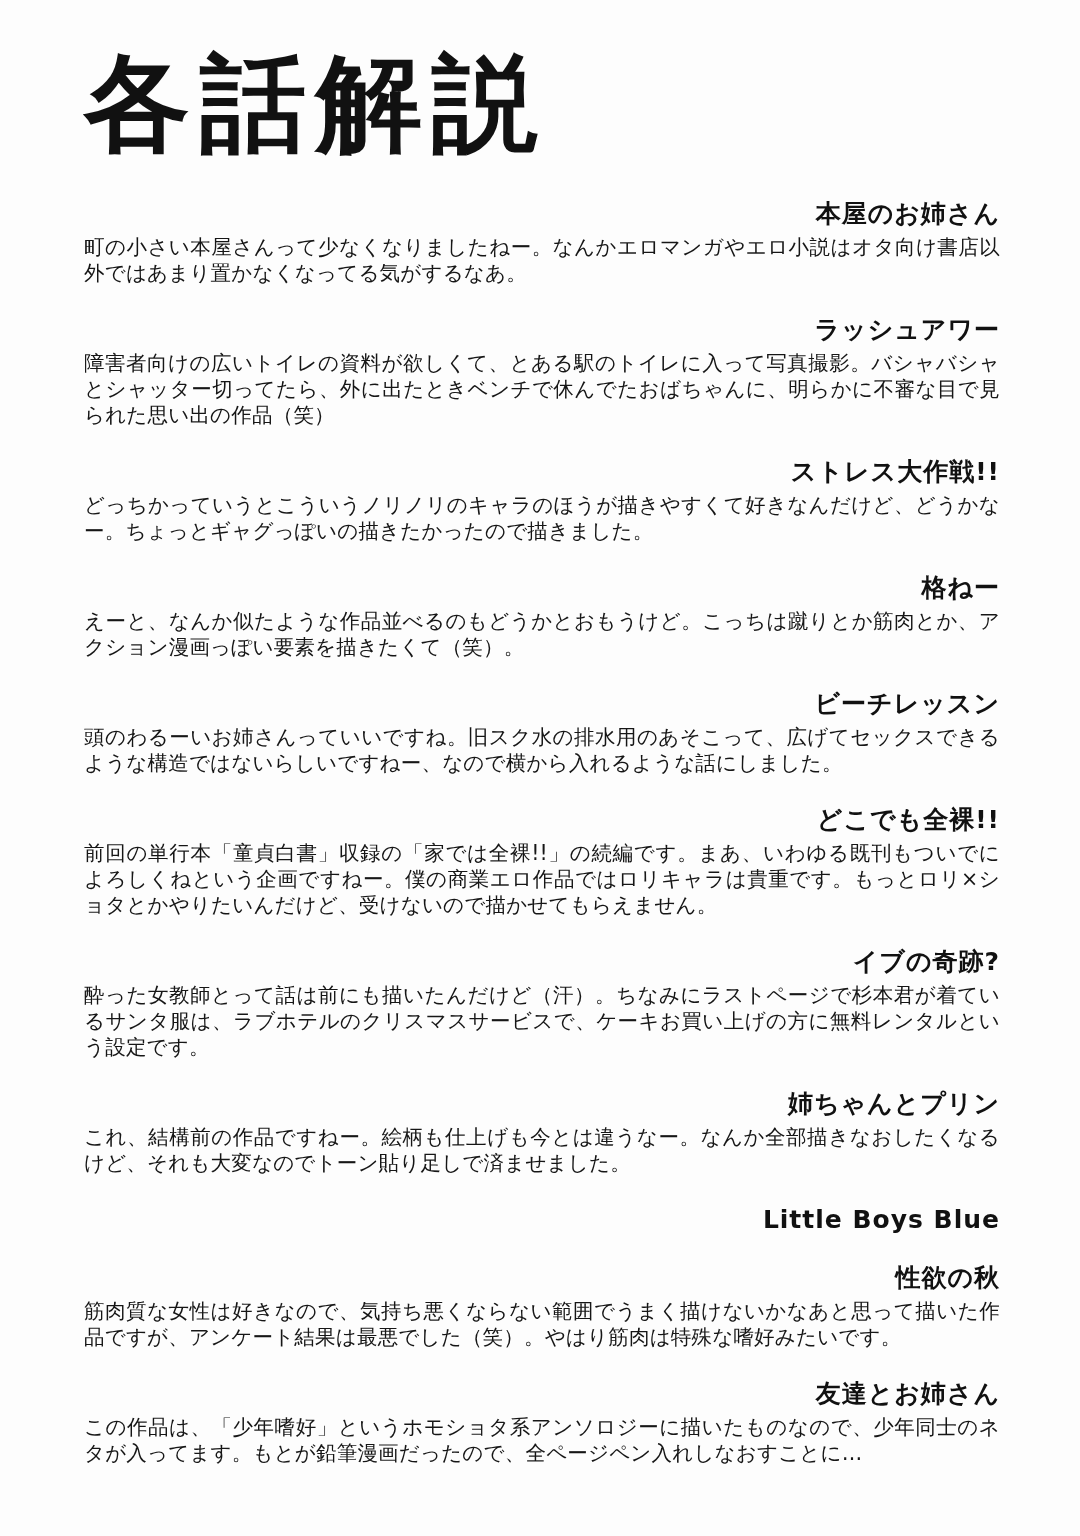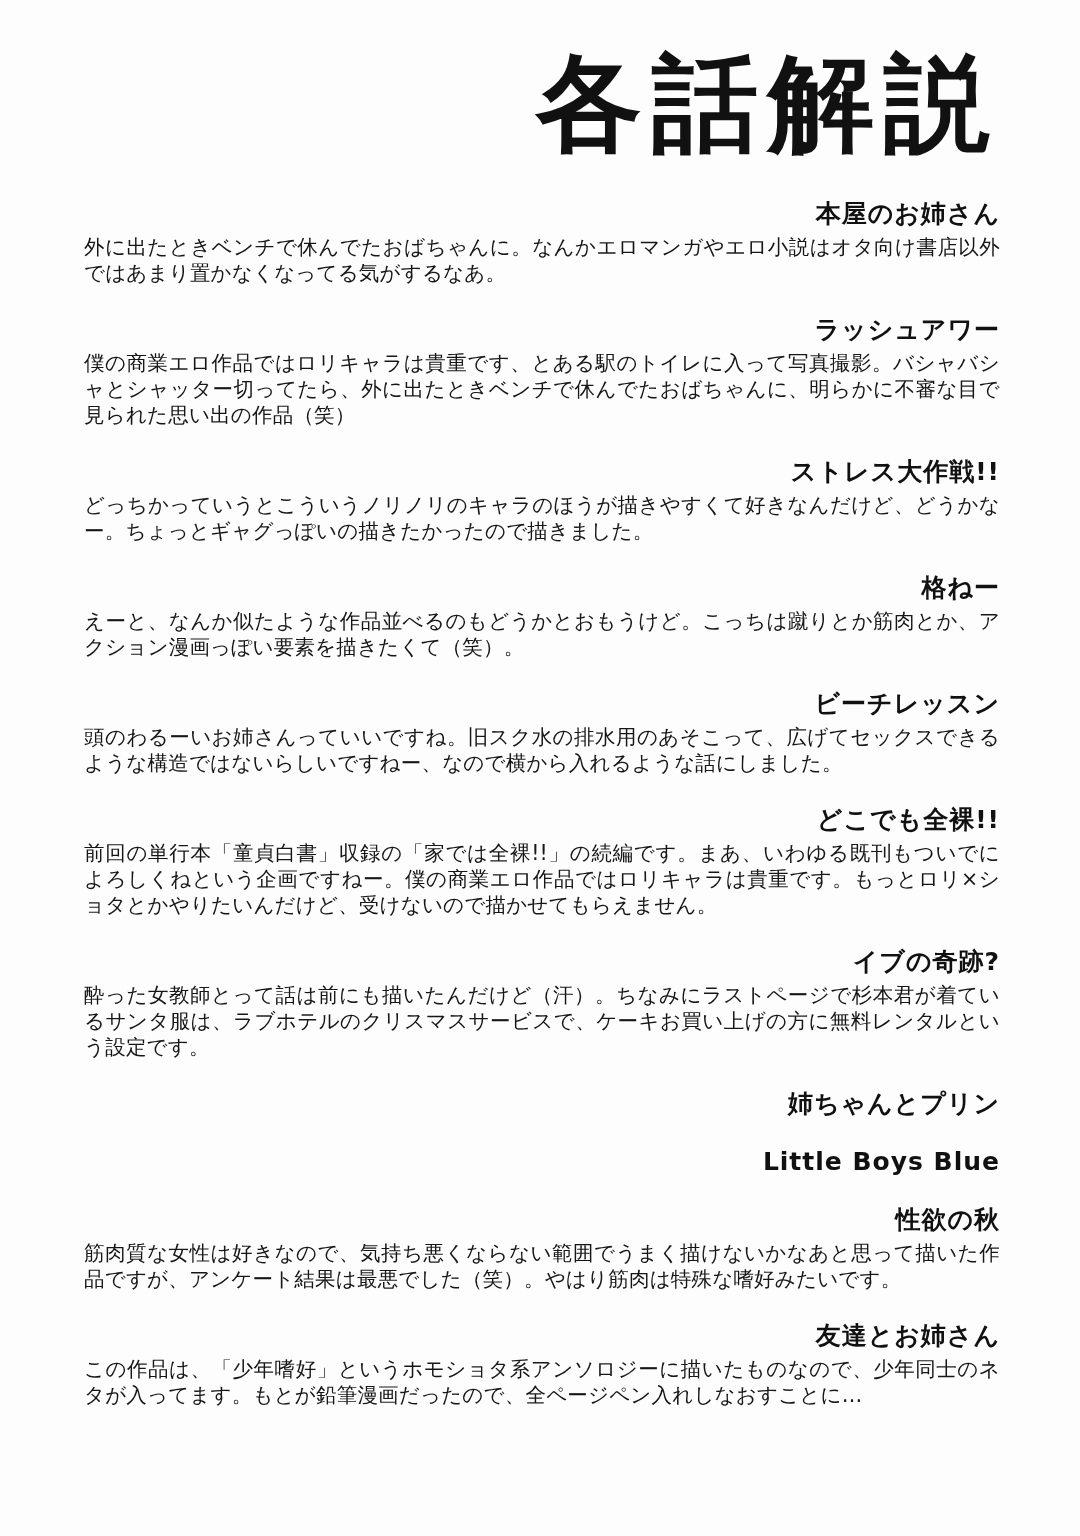--- a/index.html
+++ b/index.html
@@ -13,21 +13,21 @@
     height: 1536px;
     box-sizing: border-box;
     background: #fdfdfd;
     color: #121212;
     font-family: "DejaVu Sans", sans-serif;
     padding: 34px 80px 0 84px;
     overflow: hidden;
   }
   .page-title {
     margin: 0 0 26px 0;
-    text-align: right;
+    text-align: left;
     font-size: 106px;
     line-height: 140px;
     font-weight: bold;
     letter-spacing: 10px;
     color: #111;
   }
   .story-section {
     margin: 0 0 30px 0;
   }
   .story-heading {
@@ -50,26 +50,26 @@
   }
 </style>
 </head>
 <body>
 
 <div class="page">
   <h1 class="page-title">各話解説</h1>
 
   <section class="story-section">
     <h2 class="story-heading">本屋のお姉さん</h2>
-    <p class="story-body">外に出たときベンチで休んでたおばちゃんに。なんかエロマンガやエロ小説はオタ向け書店以外ではあまり置かなくなってる気がするなあ。</p>
+    <p class="story-body">町の小さい本屋さんって少なくなりましたねー。なんかエロマンガやエロ小説はオタ向け書店以外ではあまり置かなくなってる気がするなあ。</p>
   </section>
 
   <section class="story-section">
     <h2 class="story-heading">ラッシュアワー</h2>
-    <p class="story-body">僕の商業エロ作品ではロリキャラは貴重です、とある駅のトイレに入って写真撮影。バシャバシャとシャッター切ってたら、外に出たときベンチで休んでたおばちゃんに、明らかに不審な目で見られた思い出の作品（笑）</p>
+    <p class="story-body">障害者向けの広いトイレの資料が欲しくて、とある駅のトイレに入って写真撮影。バシャバシャとシャッター切ってたら、外に出たときベンチで休んでたおばちゃんに、明らかに不審な目で見られた思い出の作品（笑）</p>
   </section>
 
   <section class="story-section">
     <h2 class="story-heading">ストレス大作戦!!</h2>
     <p class="story-body">どっちかっていうとこういうノリノリのキャラのほうが描きやすくて好きなんだけど、どうかなー。ちょっとギャグっぽいの描きたかったので描きました。</p>
   </section>
 
   <section class="story-section">
     <h2 class="story-heading">格ねー</h2>
     <p class="story-body">えーと、なんか似たような作品並べるのもどうかとおもうけど。こっちは蹴りとか筋肉とか、アクション漫画っぽい要素を描きたくて（笑）。</p>
@@ -85,20 +85,21 @@
     <p class="story-body">前回の単行本「童貞白書」収録の「家では全裸!!」の続編です。まあ、いわゆる既刊もついでによろしくねという企画ですねー。僕の商業エロ作品ではロリキャラは貴重です。もっとロリ×ショタとかやりたいんだけど、受けないので描かせてもらえません。</p>
   </section>
 
   <section class="story-section">
     <h2 class="story-heading">イブの奇跡?</h2>
     <p class="story-body">酔った女教師とって話は前にも描いたんだけど（汗）。ちなみにラストページで杉本君が着ているサンタ服は、ラブホテルのクリスマスサービスで、ケーキお買い上げの方に無料レンタルという設定です。</p>
   </section>
 
   <section class="story-section">
     <h2 class="story-heading">姉ちゃんとプリン</h2>
+    <p class="story-body">これ、結構前の作品ですねー。絵柄も仕上げも今とは違うなー。なんか全部描きなおしたくなるけど、それも大変なのでトーン貼り足しで済ませました。</p>
   </section>
 
   <section class="story-section">
     <h2 class="story-heading">Little Boys Blue</h2>
   </section>
 
   <section class="story-section">
     <h2 class="story-heading">性欲の秋</h2>
     <p class="story-body">筋肉質な女性は好きなので、気持ち悪くならない範囲でうまく描けないかなあと思って描いた作品ですが、アンケート結果は最悪でした（笑）。やはり筋肉は特殊な嗜好みたいです。</p>
   </section>

